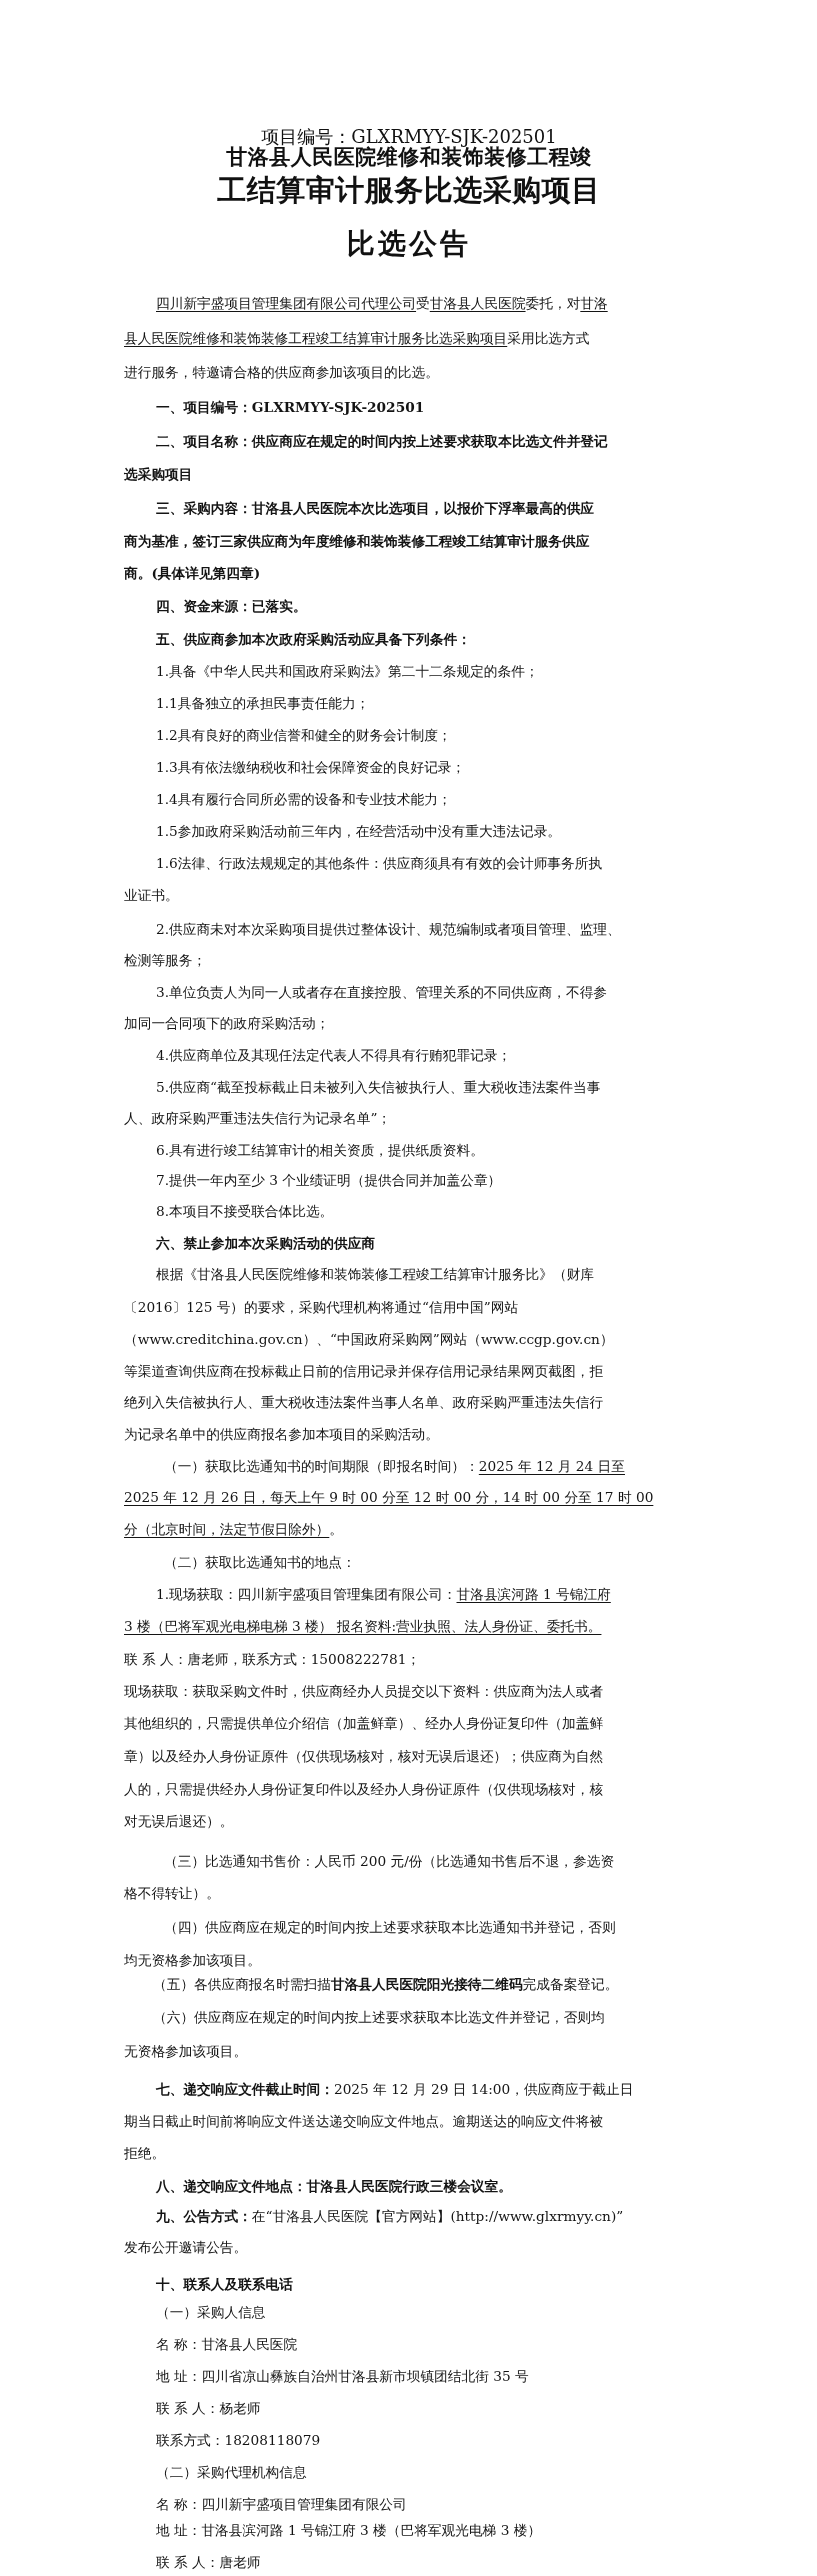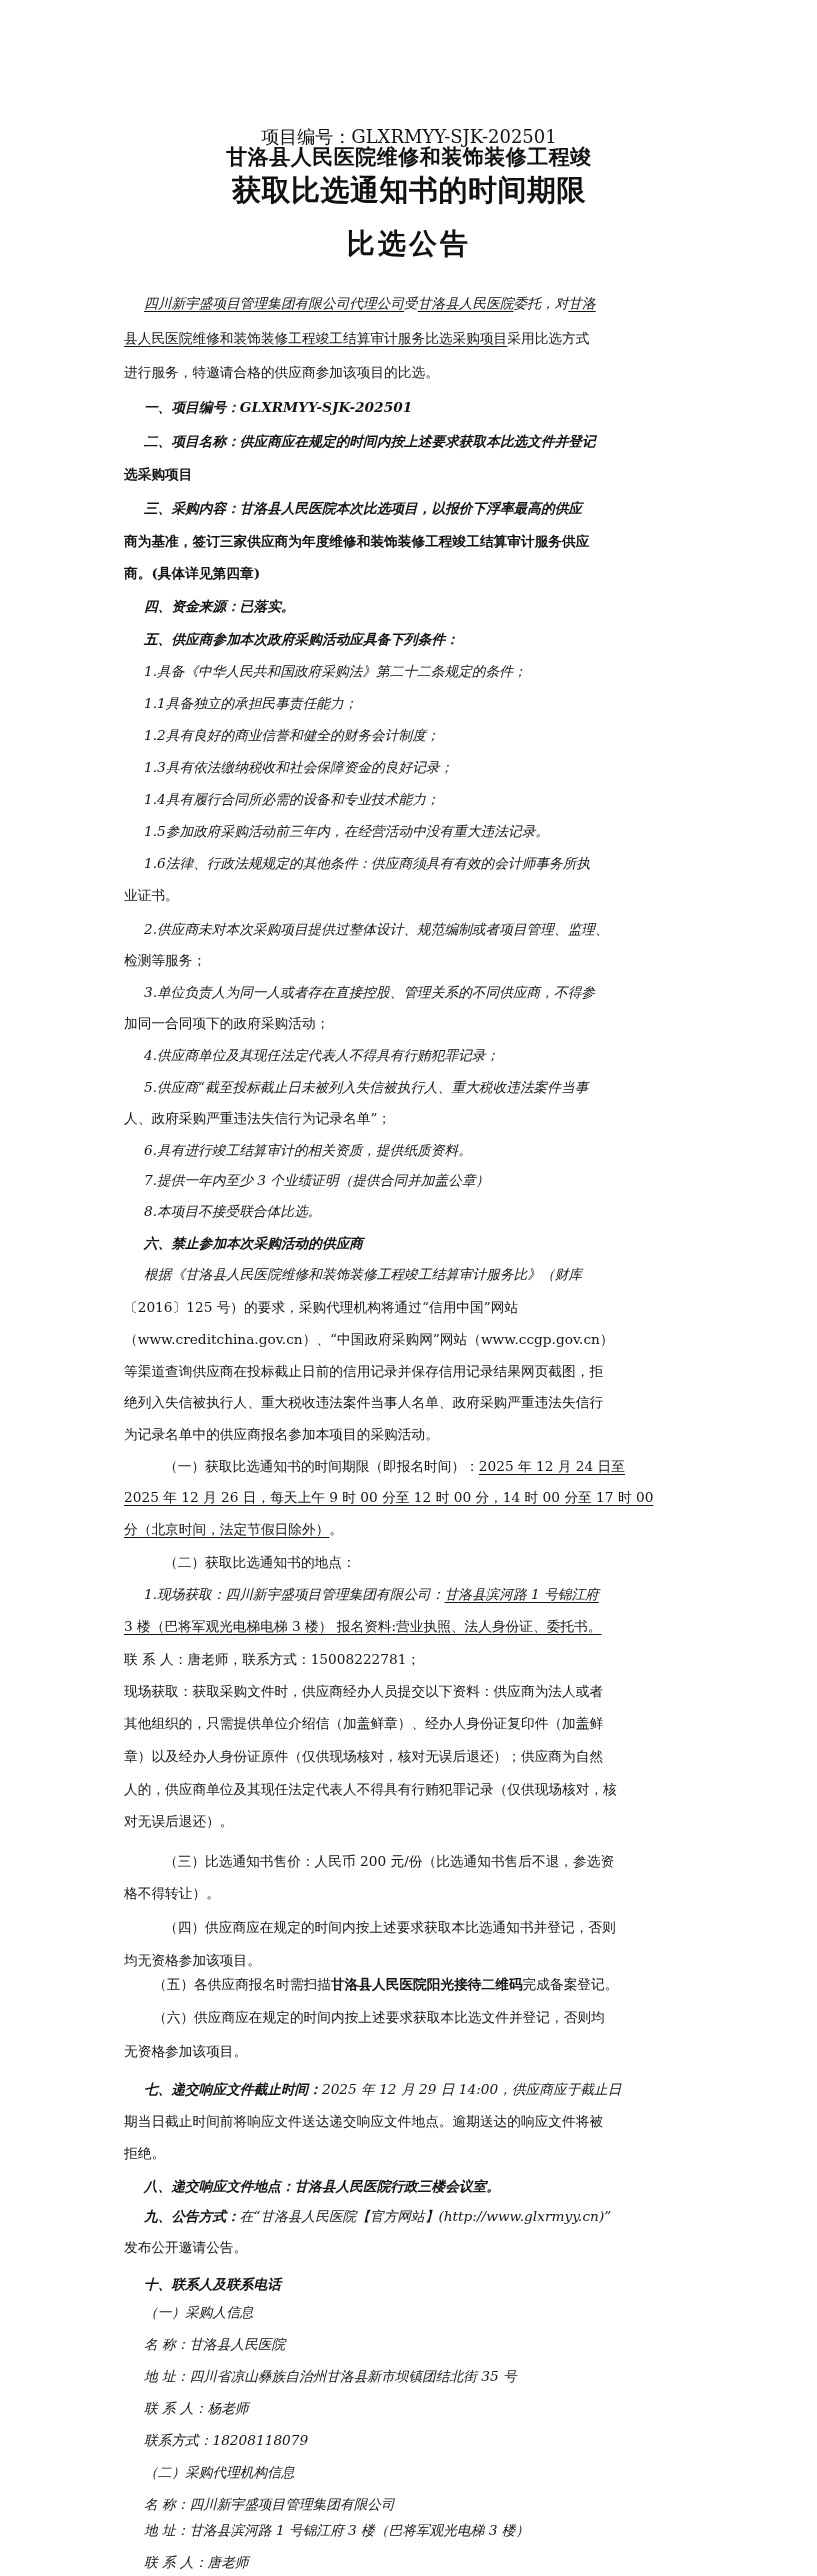--- a/index.html
+++ b/index.html
@@ -1,33 +1,33 @@
 <!DOCTYPE html>
 <html style="font-size:8.2px"><head>
 <meta charset="utf-8">
 <style>
   html,body{margin:0;padding:0;background:#ffffff;}
   body{width:818px;height:3292px;position:relative;overflow:hidden;
        font-family:"DejaVu Serif","Liberation Serif",serif;color:#111;}
   .line{position:absolute;left:124px;font-size:13.7px;line-height:17.5px;white-space:nowrap;color:#141414;}
-  .ind{left:144px;font-style:italic;}
+  .ind{left:156px;}
   .ul{text-decoration:underline;text-underline-offset:3.1px;text-decoration-thickness:1px;}
   .b{font-weight:bold;}
   .center{position:absolute;left:0;width:818px;text-align:center;white-space:nowrap;}
   #proj-no{top:82px;font-size:18px;line-height:23px;margin-top:43px;}
   #title1{top:140px;font-size:21px;line-height:33px;font-weight:bold;letter-spacing:0.5px;}
   #title2{top:174px;font-size:29px;line-height:33px;font-weight:bold;letter-spacing:0.5px;}
   #subtitle{top:227px;font-size:28px;line-height:33px;font-weight:bold;letter-spacing:3.1px;}
 </style>
 </head>
 <body>
 
 <div id="proj-no" class="center">项目编号：GLXRMYY-SJK-202501</div>
 <div id="title1" class="center">甘洛县人民医院维修和装饰装修工程竣</div>
-<div id="title2" class="center">获取比选通知书的时间期限</div>
+<div id="title2" class="center">工结算审计服务比选采购项目</div>
 <div id="subtitle" class="center">比选公告</div>
 
 <div class="line ind" style="top:295px">
   <span class="ul">四川新宇盛项目管理集团有限公司代理公司</span><span>受</span><span class="ul">甘洛县人民医院</span><span>委托，对</span><span class="ul">甘洛</span>
 </div>
 <div class="line" style="top:330px">
   <span class="ul">县人民医院维修和装饰装修工程竣工结算审计服务比选采购项目</span><span>采用比选方式</span>
 </div>
 <div class="line" style="top:364px">进行服务，特邀请合格的供应商参加该项目的比选。</div>
 
@@ -75,21 +75,21 @@
 </div>
 <div class="line" style="top:1554px;left:164px">（二）获取比选通知书的地点：</div>
 <div class="line ind" style="top:1586px">
   <span>1.现场获取：四川新宇盛项目管理集团有限公司：</span><span class="ul">甘洛县滨河路 1 号锦江府</span>
 </div>
 <div class="line ul" style="top:1618px">3 楼（巴将军观光电梯电梯 3 楼） 报名资料:营业执照、法人身份证、委托书。</div>
 <div class="line" style="top:1651px">联  系  人：唐老师，联系方式：15008222781；</div>
 <div class="line" style="top:1683px">现场获取：获取采购文件时，供应商经办人员提交以下资料：供应商为法人或者</div>
 <div class="line" style="top:1715px">其他组织的，只需提供单位介绍信（加盖鲜章）、经办人身份证复印件（加盖鲜</div>
 <div class="line" style="top:1748px">章）以及经办人身份证原件（仅供现场核对，核对无误后退还）；供应商为自然</div>
-<div class="line" style="top:1781px">人的，供应商单位及其现任法定代表人不得具有行贿犯罪记录（仅供现场核对，核</div>
+<div class="line" style="top:1781px">人的，只需提供经办人身份证复印件以及经办人身份证原件（仅供现场核对，核</div>
 <div class="line" style="top:1813px">对无误后退还）。</div>
 <div class="line" style="top:1853px;left:164px">（三）比选通知书售价：人民币 200 元/份（比选通知书售后不退，参选资</div>
 <div class="line" style="top:1885px">格不得转让）。</div>
 <div class="line" style="top:1919px;left:164px">（四）供应商应在规定的时间内按上述要求获取本比选通知书并登记，否则</div>
 <div class="line" style="top:1952px">均无资格参加该项目。</div>
 <div class="line" style="top:1976px;left:153px">
   <span>（五）各供应商报名时需扫描</span><span class="b">甘洛县人民医院阳光接待二维码</span><span>完成备案登记。</span>
 </div>
 <div class="line" style="top:2009px;left:153px">（六）供应商应在规定的时间内按上述要求获取本比选文件并登记，否则均</div>
 <div class="line" style="top:2043px">无资格参加该项目。</div>

